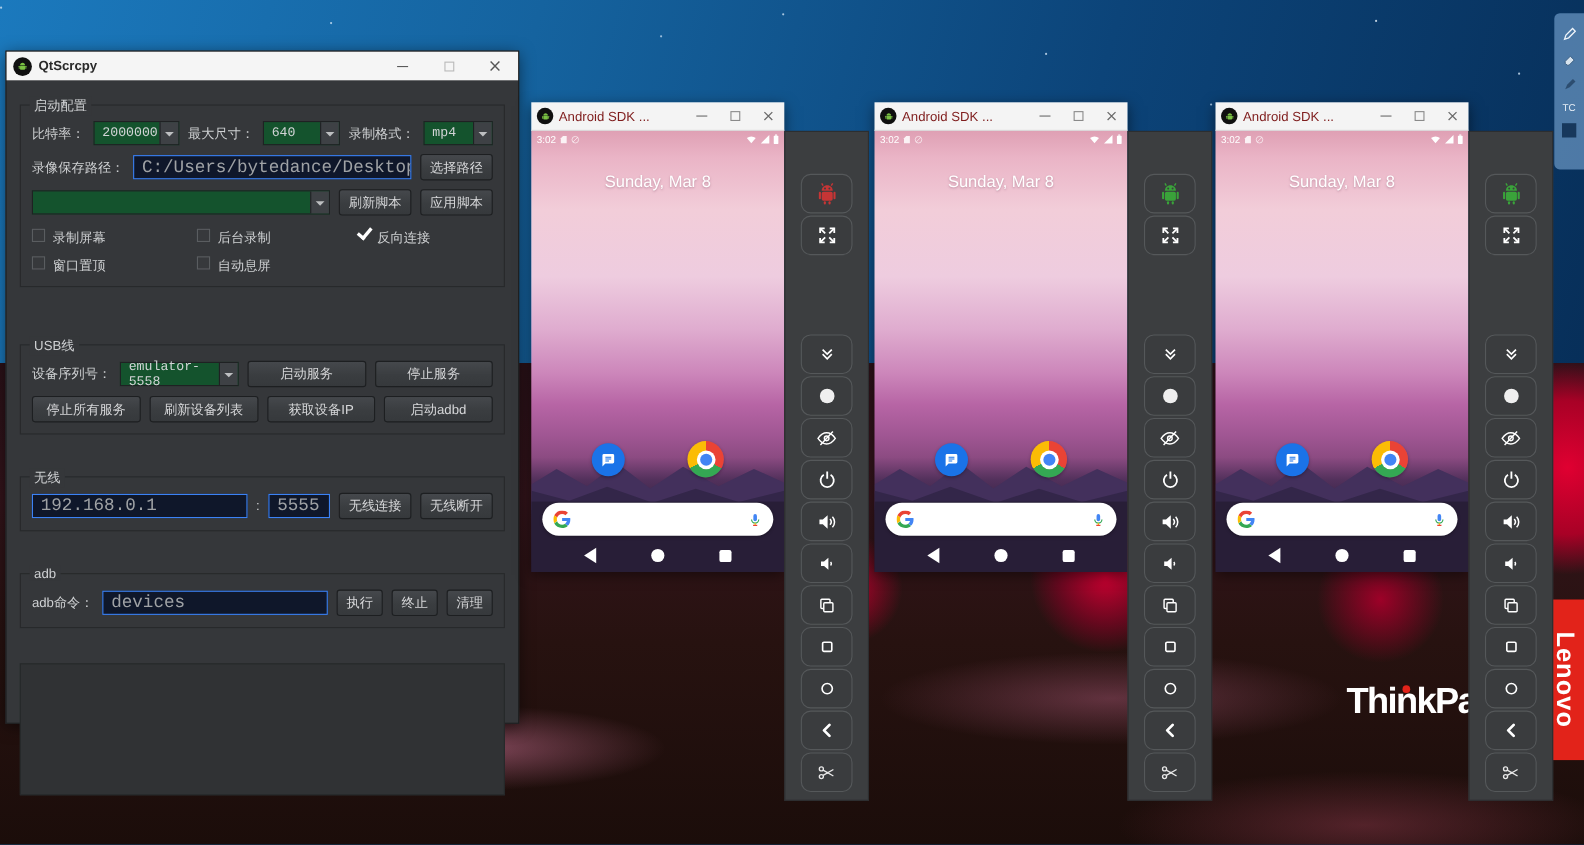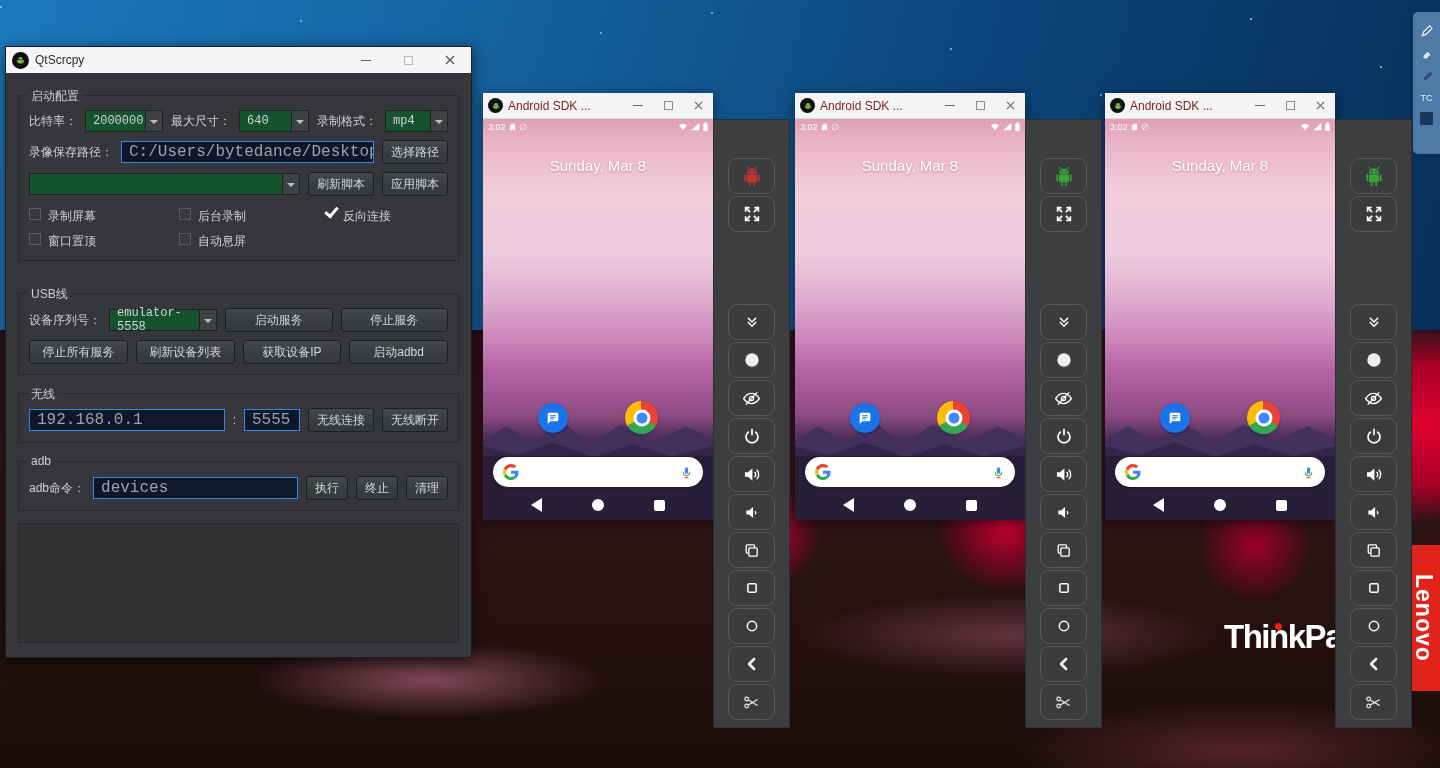--- a/index.html
+++ b/index.html
@@ -35,28 +35,28 @@
   .annot-panel { position:absolute; right:0; top:12px; width:27px; height:142px; z-index:40;
     background:rgba(125,170,215,.60); border-radius:5px 0 0 5px;
     display:flex; flex-direction:column; align-items:center; gap:9px; padding-top:12px; }
   .annot-panel svg { display:block; }
   .annot-label { font-size:9px; color:#e6eef6; }
   .annot-swatch { width:13px; height:13px; background:#17385c; }
 
   
   .qt-window { position:absolute; left:5px; top:46px; width:467px; height:612px; background:#35373a;
     border:1px solid #1d1e20; box-shadow:0 3px 14px rgba(0,0,0,.55); z-index:10; display:flex; flex-direction:column; }
-  .qt-titlebar { height:26px; background:#f5f5f5; display:flex; align-items:center; padding-left:6px; gap:6px; flex:0 0 auto; }
+  .qt-titlebar { height:26px; background:#f5f5f5; display:flex; align-items:center; padding-left:6px; gap:6px; flex:0 0 auto;font-weight:bold; }
   .app-ico { width:17px; height:17px; border-radius:50%; background:#101010; display:flex; align-items:center; justify-content:center; }
   .qt-title { font-size:12px; color:#2a2a2a; }
   .win-controls { margin-left:auto; display:flex; height:100%; }
   .win-btn { width:42px; height:100%; display:flex; align-items:center; justify-content:center; color:#5a5a5a; }
   .glyph-min { width:10px; height:1px; background:#5a5a5a; display:block; }
   .glyph-max { width:9px; height:9px; border:1px solid #b9b9b9; display:block; }
-  .qt-body { flex:1; padding:6px 12px 16px; display:flex; flex-direction:column; }
+  .qt-body { flex:1; padding:6px 12px 16px; display:flex; flex-direction:column;gap:20px; }
   .groupbox { position:relative; border:1px solid #27292b; padding:14px 10px 10px; margin-top:16px; }
   .gb-title { position:absolute; top:-8px; left:8px; background:#35373a; padding:0 4px; font-size:12px; color:#cfd1d3; }
   .frow { display:flex; align-items:center; gap:8px; }
   .frow + .frow { margin-top:8px; }
   .flabel { font-size:12px; color:#cfd1d3; white-space:nowrap; }
   .combo { height:22px; background:#14532d; border:1px solid #1f2123; position:relative;
     display:flex; align-items:center; padding:0 18px 0 7px; font-size:12px; color:#d2d4d6;
     font-family:"Liberation Mono","DejaVu Sans Mono",monospace; }
   .combo::before { content:""; position:absolute; right:0; top:0; width:16px; height:100%; background:#3e4145; border-left:1px solid #1f2123; }
   .combo::after { content:""; position:absolute; right:4px; top:9px; border:4px solid transparent; border-top-color:#bdbfc1; }

